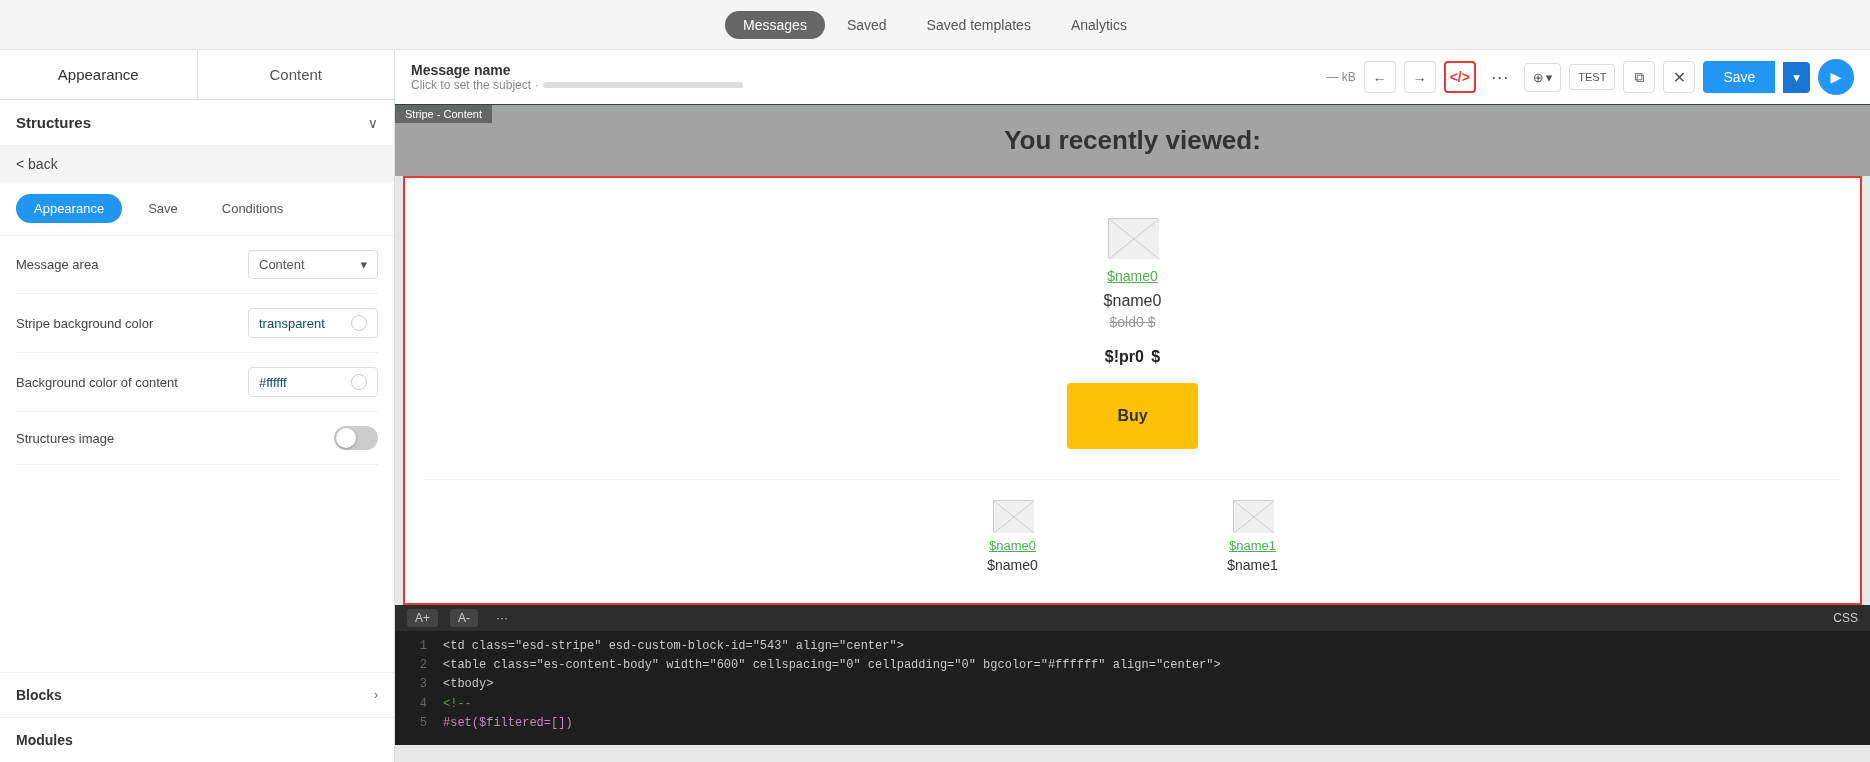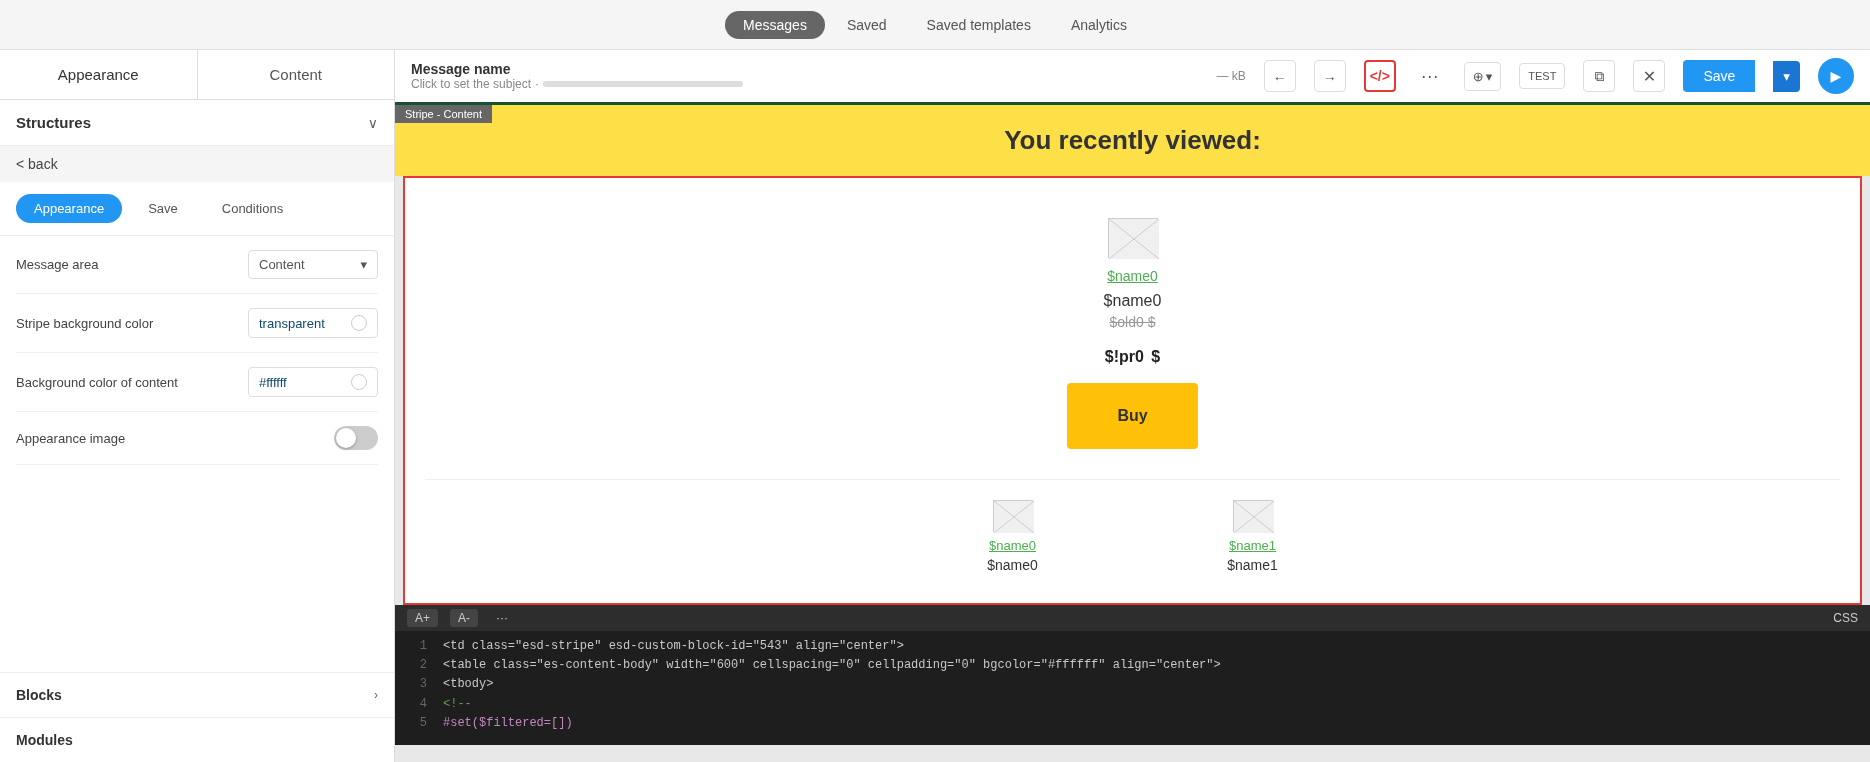--- a/index.html
+++ b/index.html
@@ -224,22 +224,22 @@
       flex-direction: column;
       overflow: hidden;
     }
 
     
     .toolbar {
       display: flex;
       align-items: center;
       padding: 8px 16px;
       background: #fff;
-      border-bottom: 3px solid #14532d;
-      gap: 18px;
+      border-bottom: 1px solid #14532d;
+      gap: 8px;
       height: 55px;
     }
     .toolbar-left {
       flex: 1;
     }
     .message-name {
       font-size: 14px;
       font-weight: 600;
       color: #333;
     }
@@ -366,21 +366,21 @@
       left: 0;
       background: #666;
       color: #fff;
       font-size: 11px;
       padding: 3px 10px;
       z-index: 10;
     }
 
     
     .email-title-area {
-      background: #fde047;
+      background: #a3a3a3;
       text-align: center;
       padding: 20px;
     }
     .email-title {
       font-size: 26px;
       font-weight: 700;
       color: #333;
     }
 
     
@@ -585,21 +585,21 @@
 
       <div class="form-row">
         <span class="form-label">Background color of content</span>
         <div class="color-input">
           <span>#ffffff</span>
           <div class="color-swatch" style="background: #ffffff; border: 1px solid #ccc;"></div>
         </div>
       </div>
 
       <div class="form-row">
-        <span class="form-label">Appearance image</span>
+        <span class="form-label">Structures image</span>
         <div class="toggle">
           <div class="toggle-knob"></div>
         </div>
       </div>
     </div>
 
     <div class="section-header">
       <span class="section-title">Blocks</span>
       <span class="section-arrow">›</span>
     </div>

